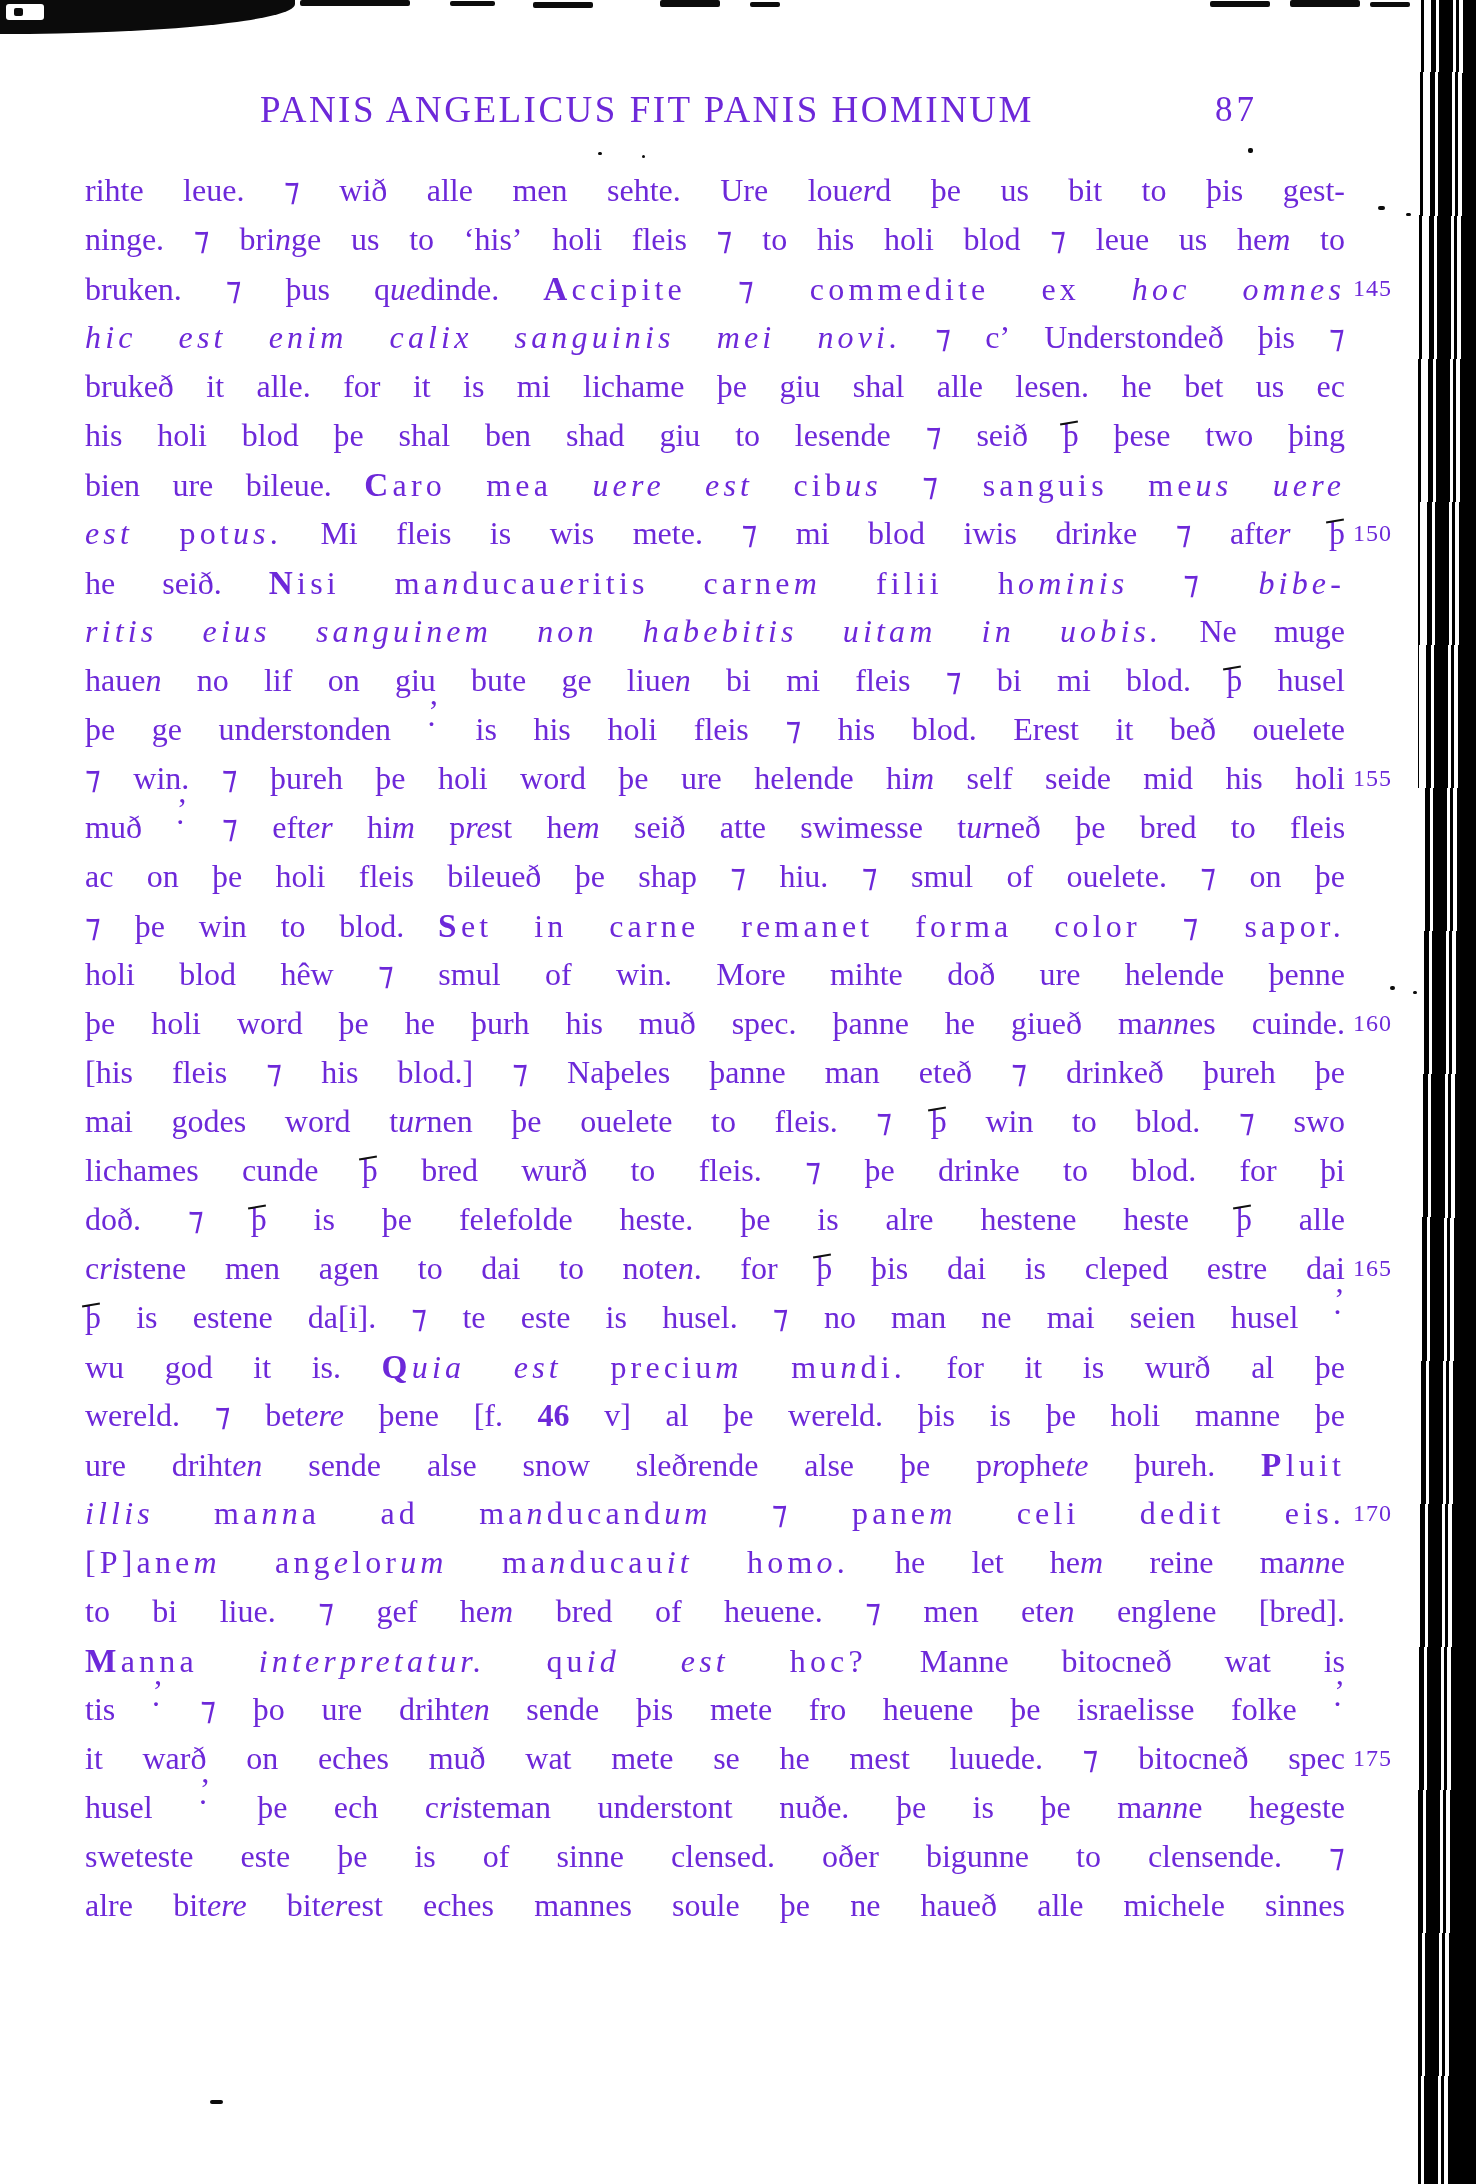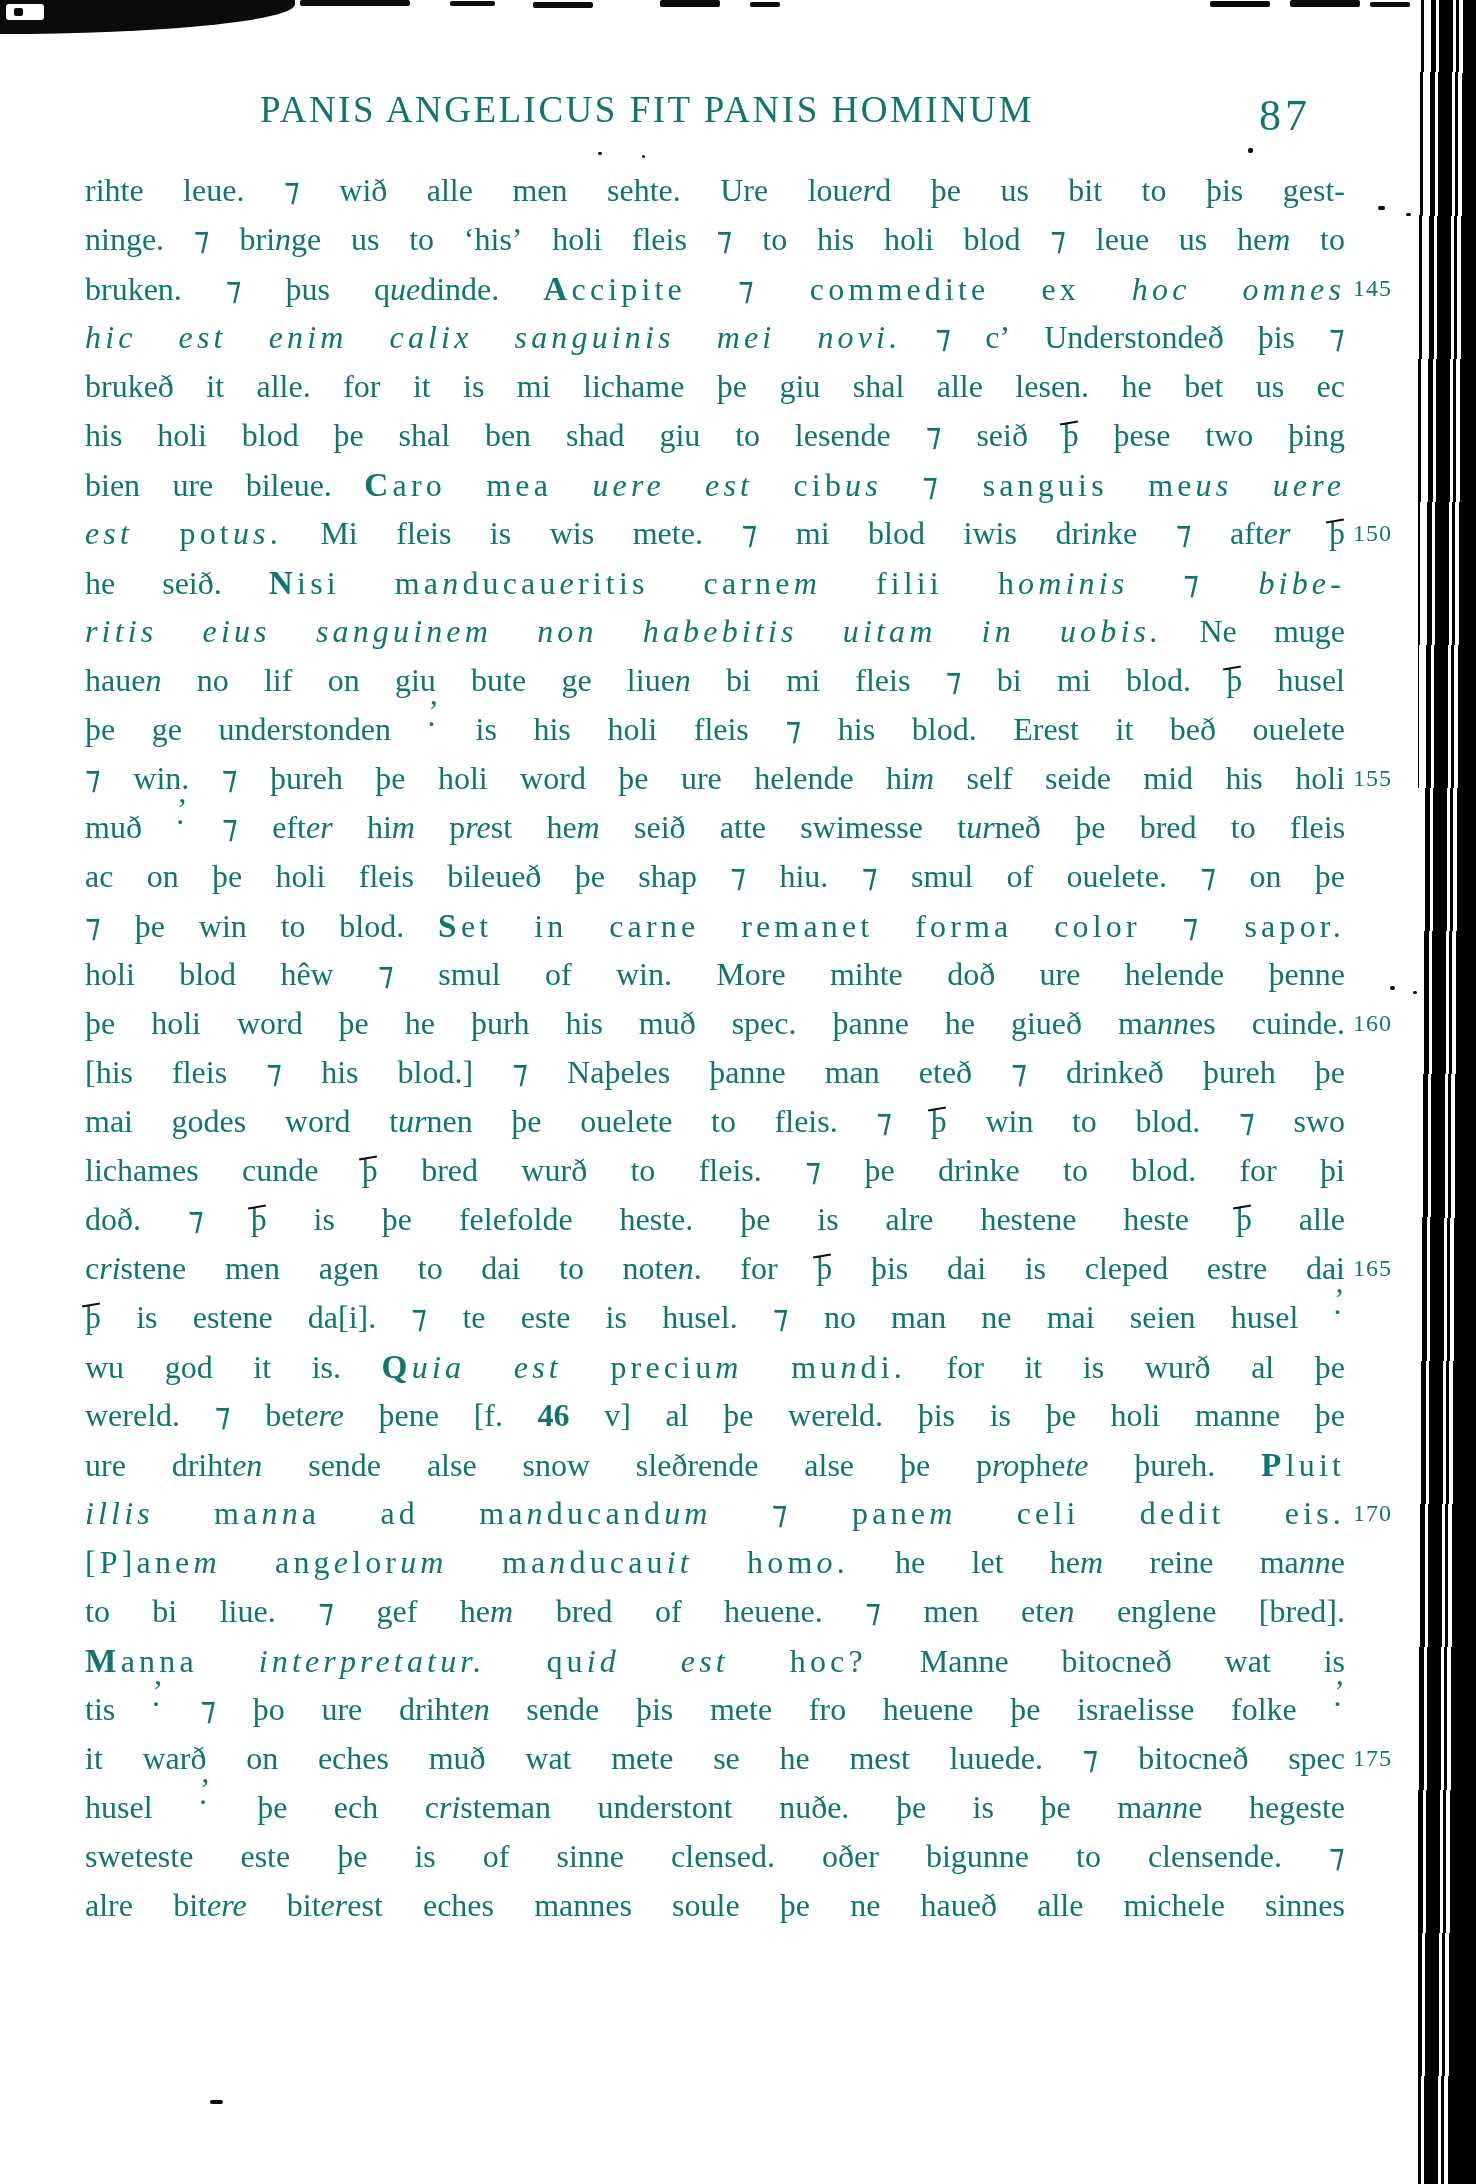--- a/index.html
+++ b/index.html
@@ -1,22 +1,22 @@
 <!DOCTYPE html>
 <html><head>
 <meta charset="utf-8">
 <style>
   html,body{margin:0;padding:0;background:#ffffff;}
   .page{position:relative;width:1476px;height:2184px;background:#ffffff;overflow:hidden;
-        font-family:"Liberation Serif","DejaVu Serif","DejaVu Sans",serif;color:#0f766e;}
+        font-family:"Liberation Serif","DejaVu Serif","DejaVu Sans",serif;color:#6d28d9;}
 
   
   .header{position:absolute;top:88px;left:85px;width:1320px;height:52px;}
   .title{position:absolute;left:175px;top:0;font-size:37px;letter-spacing:2.5px;white-space:nowrap;}
-  .pagenum{position:absolute;left:1130px;top:2px;font-size:44px;letter-spacing:4px;margin-left:44px;}
+  .pagenum{position:absolute;left:1130px;top:2px;font-size:35px;letter-spacing:4px;}
 
   
   .text-block{position:absolute;left:85px;top:166px;width:1320px;}
   .line{position:relative;height:49px;line-height:49px;font-size:32px;}
   .line-content{display:block;margin-right:60px;text-align:justify;text-align-last:justify;}
   .line-num{position:absolute;left:1268px;top:0;font-size:24px;line-height:49px;letter-spacing:1px;}
 
   .seg-r{}
   .seg-i{font-style:italic;}
   .seg-bd{font-weight:700;}

